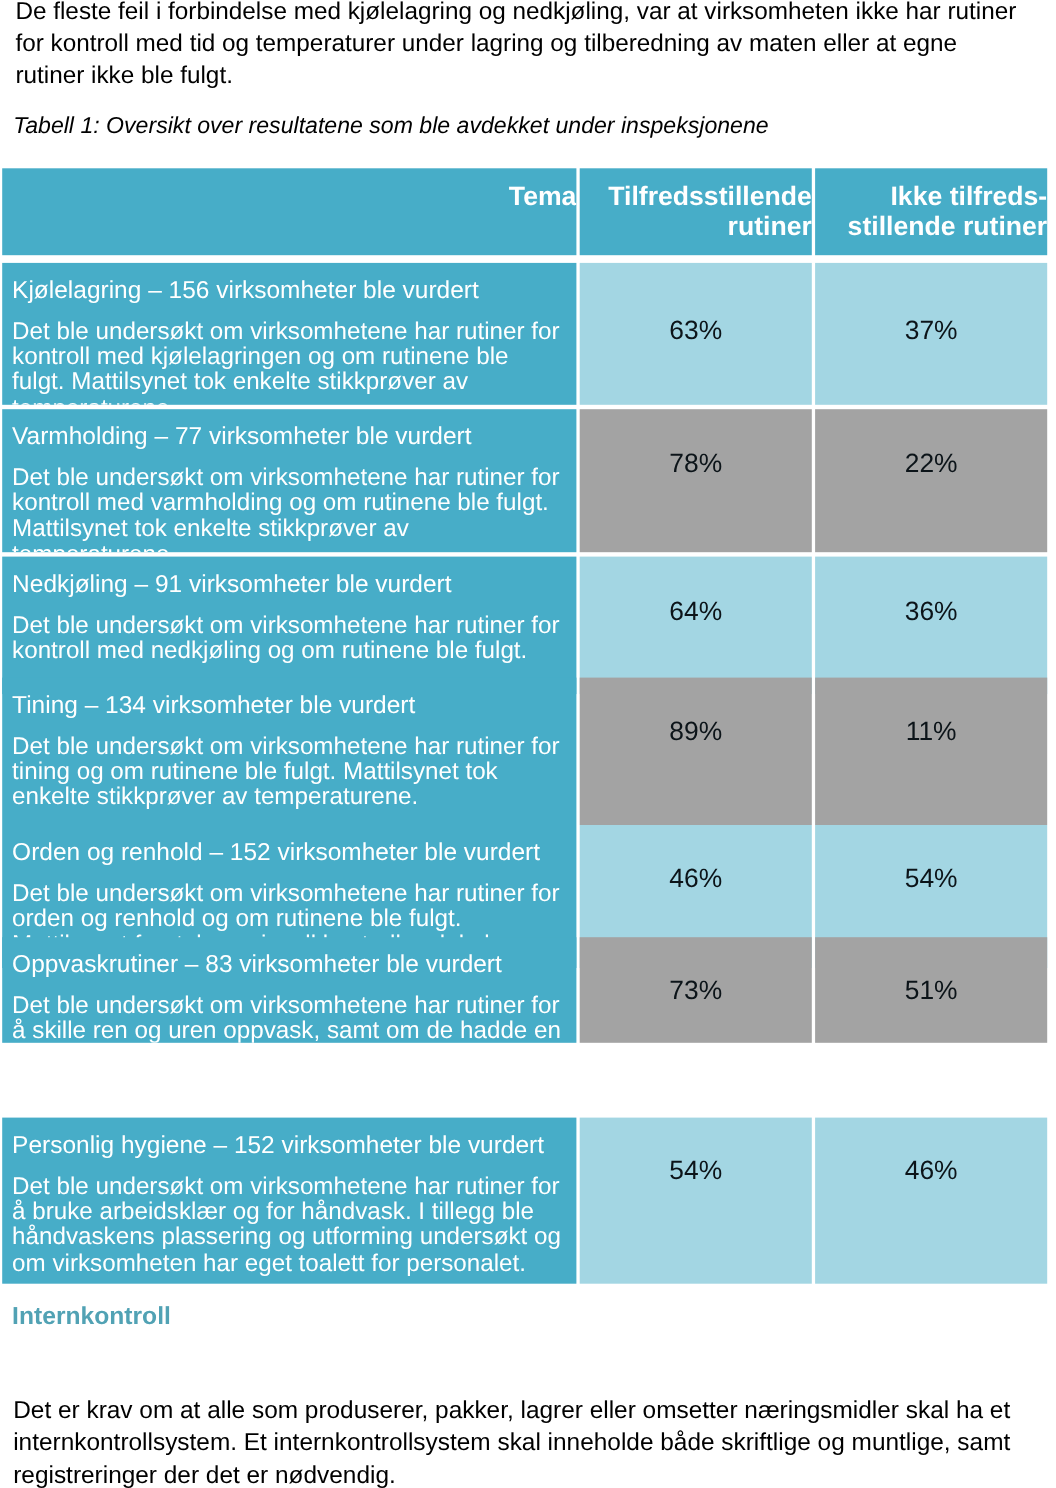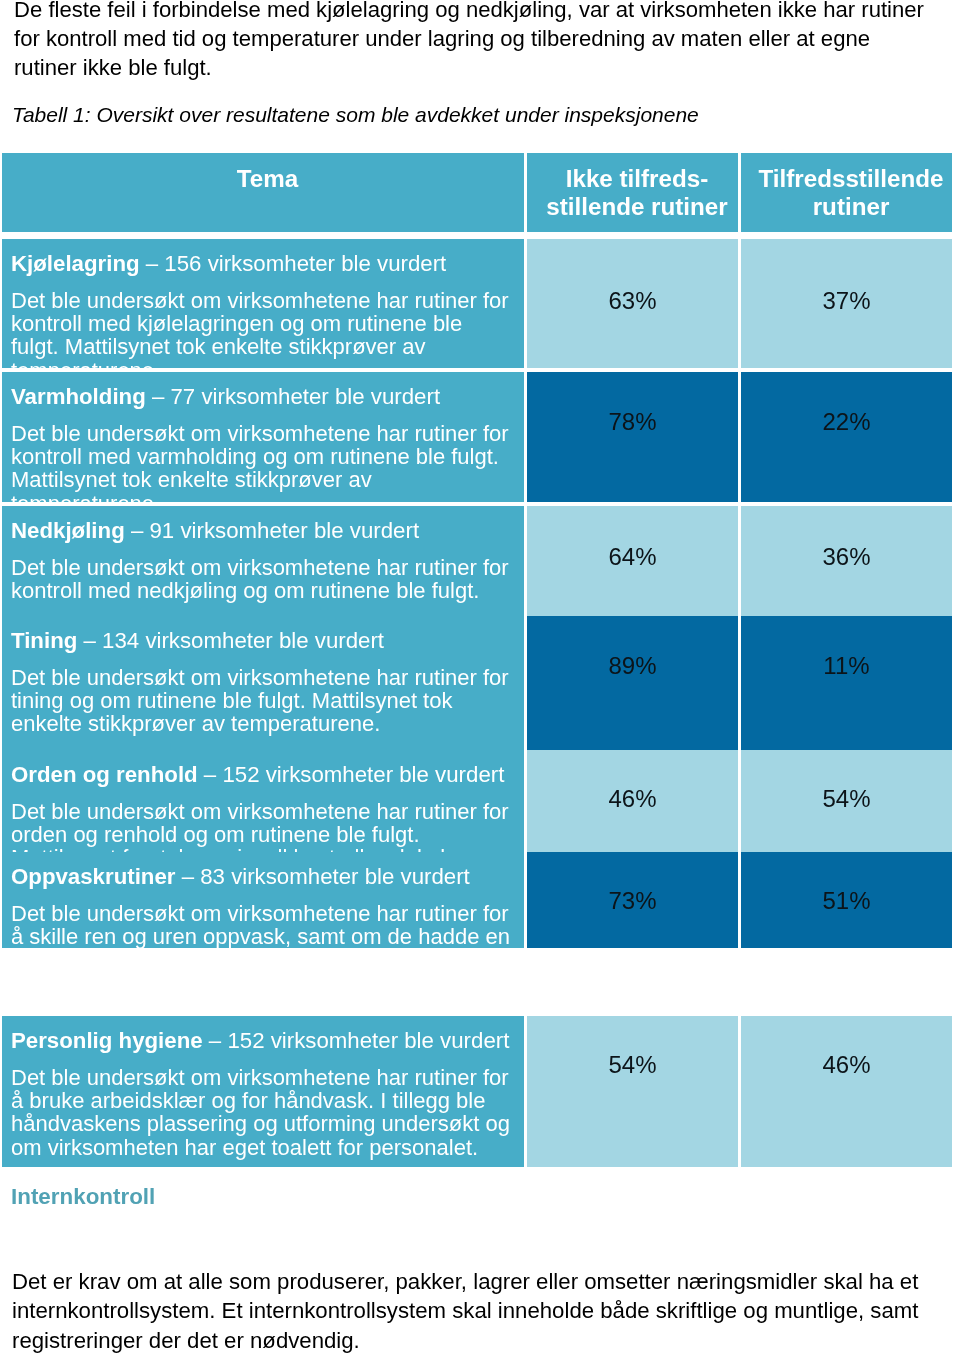--- a/index.html
+++ b/index.html
@@ -27,48 +27,48 @@
   .trow { display:flex; gap:3px; position:absolute; left:0; width:951px; }
   .cell { overflow:hidden; }
   .c-theme { width:522px; background:#47ADC8; color:#ffffff; }
   .c-pct   { width:211px; position:relative; font-size:24px; color:#0c1419; text-align:center; }
   .trow:not(.hdr) .c-pct > span { position:absolute; left:0; width:211px; text-align:center; line-height:1; }
 
   .hdr { height: 79px; }
   .hdr .c-theme, .hdr .c-pct {
      background:#47ADC8; color:#ffffff; font-size:24.2px; font-weight:bold;
      line-height:28px; display:block; padding:12px 0 0 9px; height:79px;
-     text-align:center;
+     text-align:right;
   }
 
   .theme-title { font-size:22.25px; line-height:26px; padding:12px 14px 0 9px; }
-  .theme-title b { font-weight:bold; }
+  .theme-title b { font-weight:normal; }
   .theme-desc  { font-size:22px; line-height:23.2px; padding:12px 14px 0 9px; }
 
   .r-odd  { background:#A3D6E3; }
-  .r-even { background:#0369a1; }
+  .r-even { background:#a3a3a3; }
 
   .ik { position:absolute; left:11px; top:1185px; font-size:22.4px; font-weight:bold; color:#51A2B4; margin:0; line-height:24px; }
   .foot { position:absolute; left:12px; top:1267px; width:935px; font-size:22.2px; line-height:29.4px; color:#000000; margin:0;}
 </style>
 </head>
 <body>
 
 <div class="page">
 
   <p class="intro">De fleste feil i forbindelse med kjølelagring og nedkjøling, var at virksomheten ikke har rutiner for kontroll med tid og temperaturer under lagring og tilberedning av maten eller at egne rutiner ikke ble fulgt.</p>
 
   <p class="caption">Tabell 1: Oversikt over resultatene som ble avdekket under inspeksjonene</p>
 
   <div class="tbl">
 
     <div class="trow hdr" style="top:153px">
 <div class="cell c-theme"><span>Tema</span></div>
+        <div class="cell c-pct"><span>Tilfredsstillende</span><br><span>rutiner</span></div>
         <div class="cell c-pct"><span>Ikke tilfreds-</span><br><span>stillende rutiner</span></div>
-        <div class="cell c-pct"><span>Tilfredsstillende</span><br><span>rutiner</span></div>
     </div>
 
     <div class="trow" style="top:239px;height:129px">
       <div class="cell c-theme">
         <div class="theme-title"><b>Kjølelagring</b> <span>– 156 virksomheter ble vurdert</span></div>
         <div class="theme-desc">Det ble undersøkt om virksomhetene har rutiner for kontroll med kjølelagringen og om rutinene ble fulgt. Mattilsynet tok enkelte stikkprøver av temperaturene.</div>
       </div>
       <div class="cell c-pct r-odd">
           <span style="top:50px">63%</span>
         </div>

